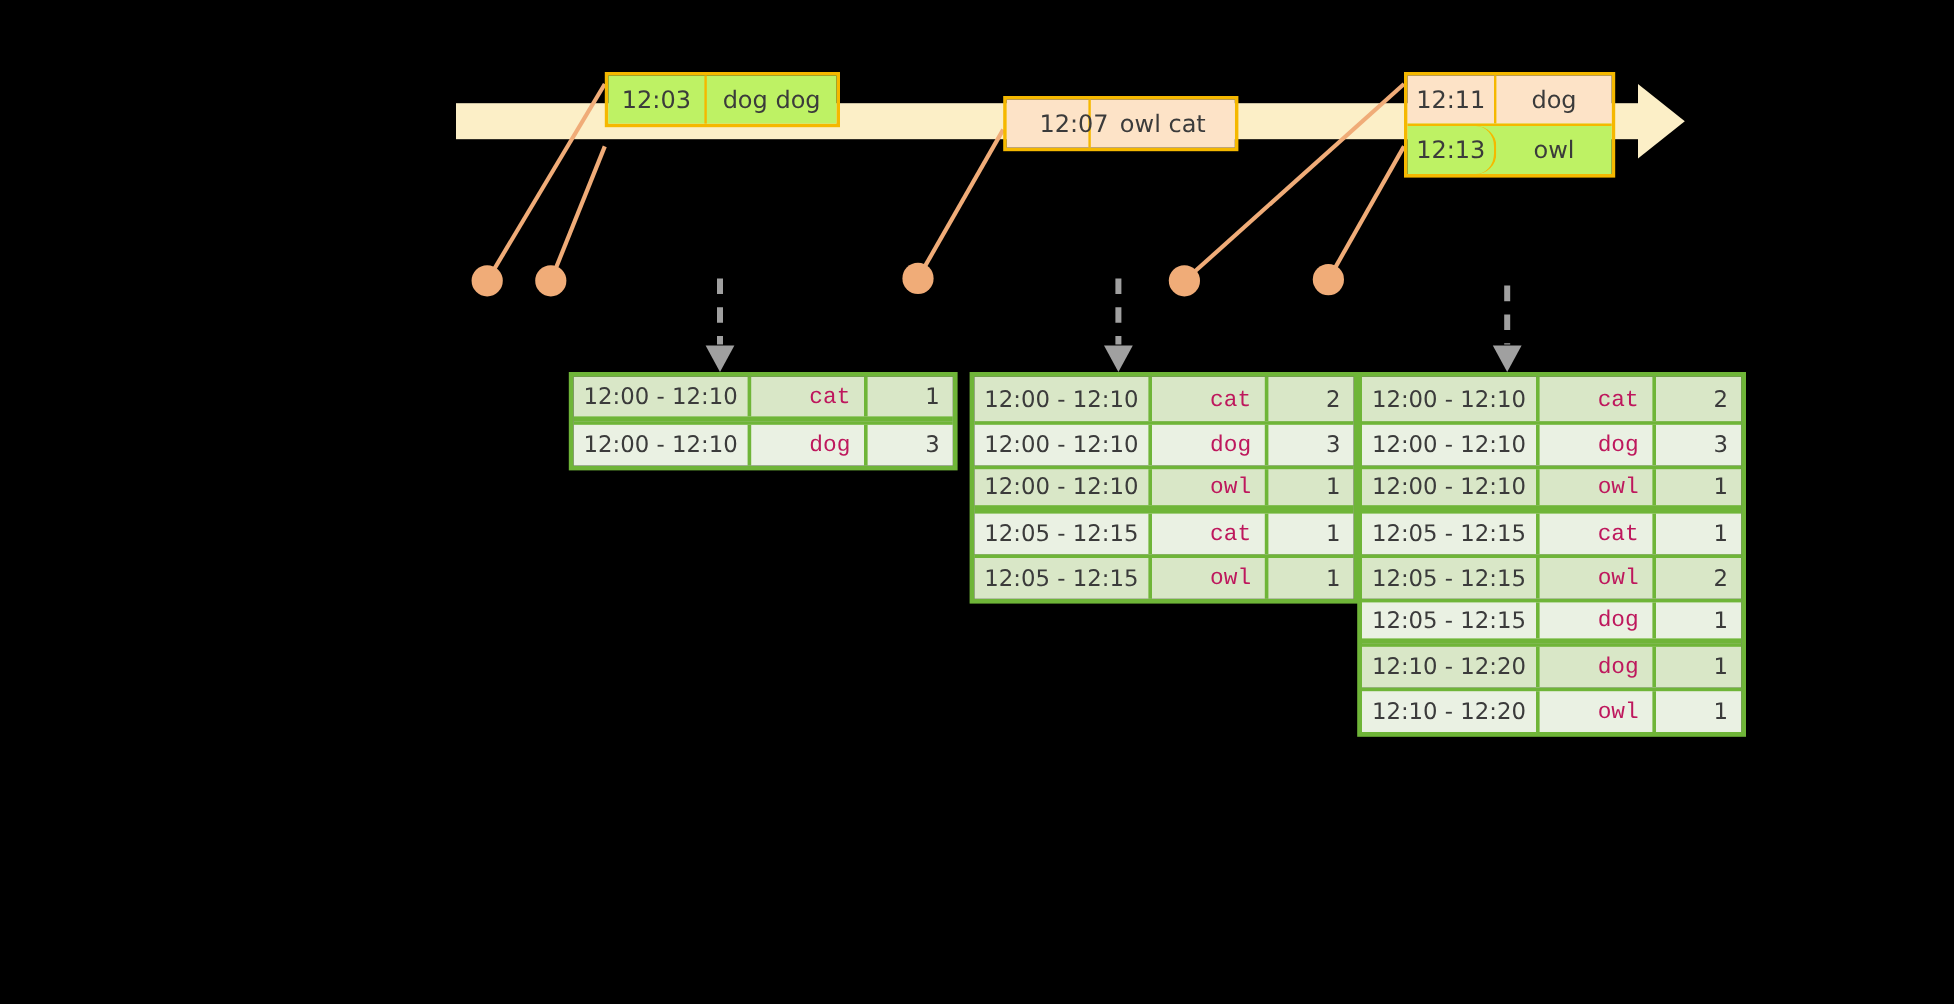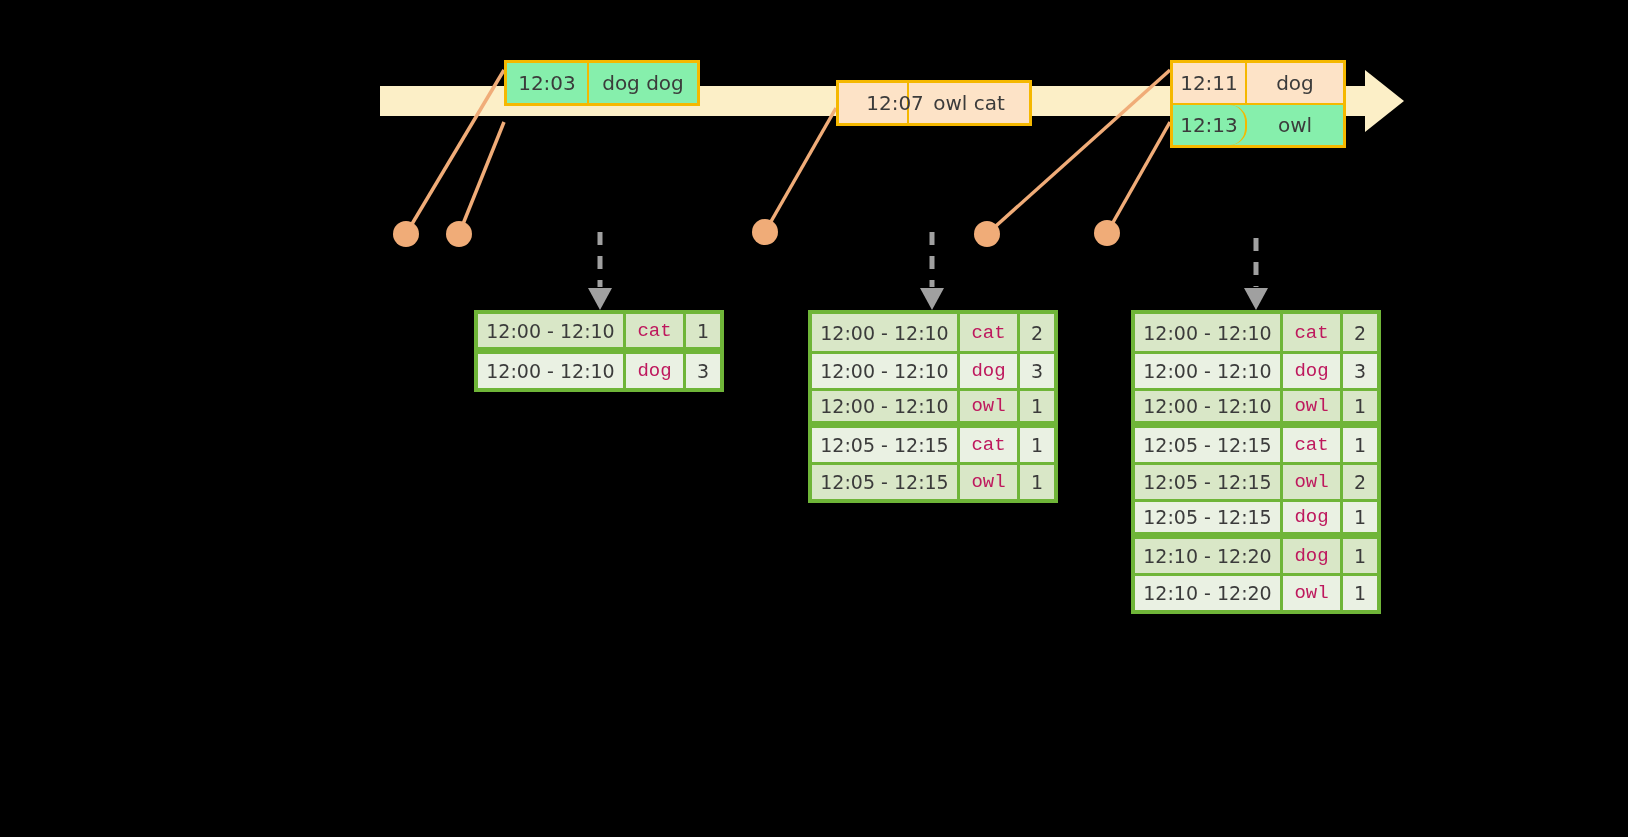--- a/index.html
+++ b/index.html
@@ -36,21 +36,21 @@
   }
   .event-row {
     display: flex;
     flex-direction: row;
     height: 40px;
   }
   .event-row + .event-row {
     border-top: 2px solid #F5B800;
   }
   .event-row.shade-a { background: #FDE3C7; }
-  .event-row.shade-b { background: #86efac; }
+  .event-row.shade-b { background: #bef264; }
   .ev-time {
     border-right: 2px solid #F5B800;
     display: flex;
     align-items: center;
     justify-content: center;
     font-size: 20px;
     color: #3B3B3B;
     box-sizing: border-box;
   }
   .ev-words {
@@ -70,20 +70,21 @@
     box-sizing: border-box;
     display: flex;
     flex-direction: column;
     z-index: 5;
   }
   .res-row {
     display: flex;
     flex-direction: row;
     height: 37px;
     box-sizing: border-box;
+    gap: 37px;
   }
   .res-row.shade-a { background: #D9E7C7; }
   .res-row.shade-b { background: #EAF1E3; }
   .res-row + .res-row { border-top: 3px solid #6FB538; }
   .res-row.group-end { border-bottom: 4px solid #6FB538; }
   .res-win {
     width: 148px;
     display: flex;
     align-items: center;
     justify-content: center;

